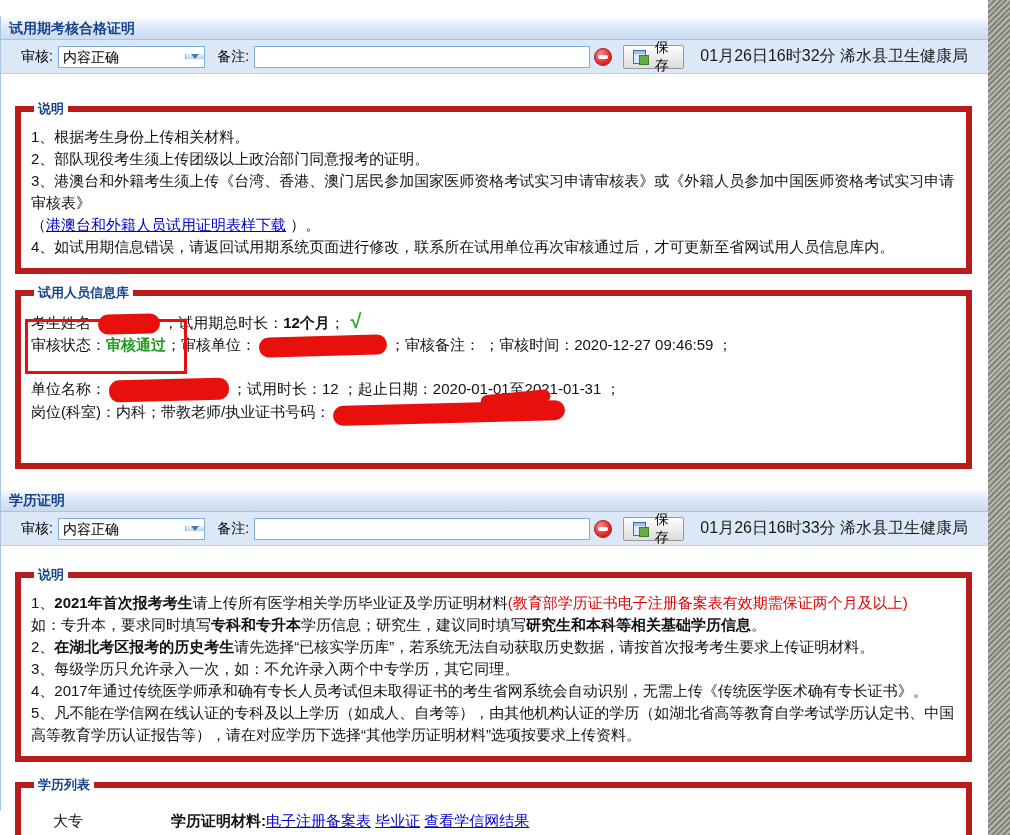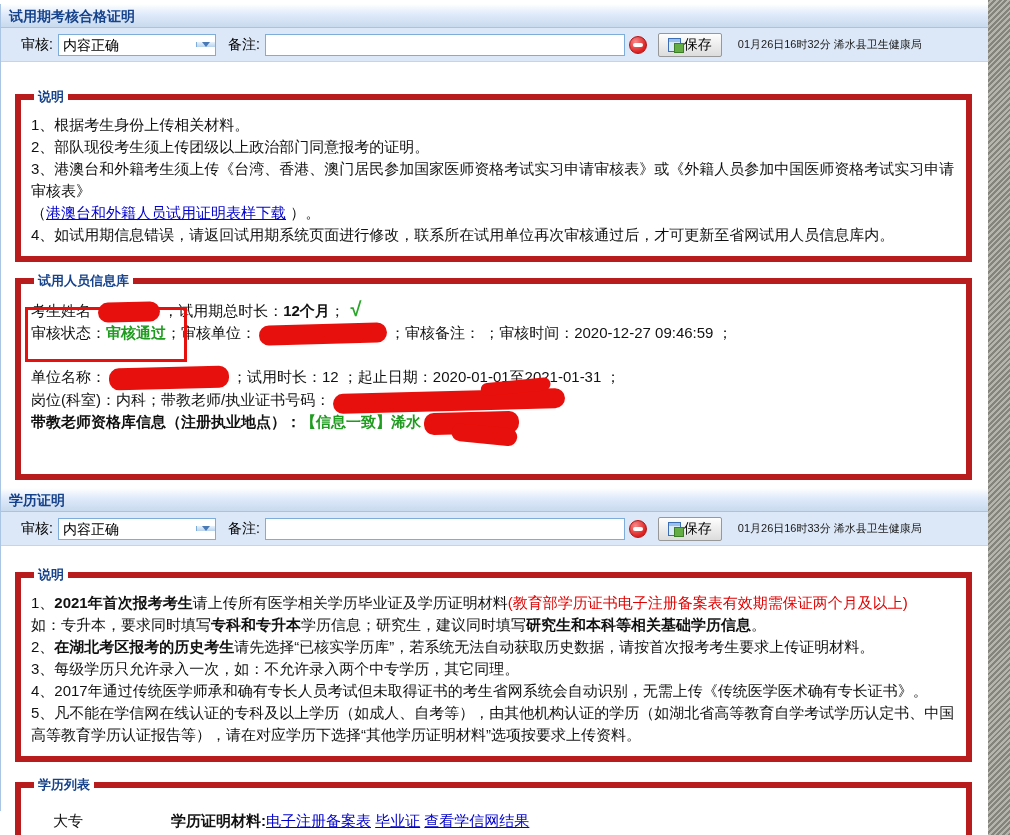--- a/index.html
+++ b/index.html
@@ -6,21 +6,21 @@
   html,body { width:1010px; height:835px; overflow:hidden; background:#fff;
     font-family:"Liberation Sans","DejaVu Sans",sans-serif; }
   .page { position:relative; width:1010px; height:835px; background:#fff; }
 
   
   .hatch { background:repeating-linear-gradient(135deg,#84847c 0,#84847c 2px,#b5b5ad 2px,#b5b5ad 4px); }
   .hatch-right { position:absolute; top:0; right:0; width:22px; height:835px; }
   .hatch-div   { position:absolute; left:0; top:503px; width:1010px; height:9px; }
 
   .panel { position:absolute; left:0; width:988px; background:#fff; border-left:1px solid #aac4e3; }
-  .p1 { top:4px; height:503px; }
+  .p1 { top:16px; height:503px; }
   .p2 { top:488px; height:323px; }
 
   .hdr { height:24px; line-height:24px; padding-left:8px;
     background:linear-gradient(#ffffff,#dfeafa 45%,#c8daee);
     border-bottom:1px solid #a9c3e5;
     color:#15428b; font-weight:bold; font-size:14px; }
 
   .tbar { height:34px; background:#dce8f7; border-bottom:1px solid #c3d5ea;
     display:flex; align-items:center; padding:0 20px; font-size:14px; color:#000; }
   .tlbl { margin-right:5px; white-space:nowrap; }
@@ -40,21 +40,21 @@
     height:4px; background:#fff; border-radius:2px; }
   .savebtn { height:24px; margin-left:11px; padding:0 9px; display:flex; align-items:center;
     font-size:14px; color:#000; cursor:pointer; font-family:inherit;
     background:linear-gradient(#fefefe,#dcdcdc); border:1px solid #989898; border-radius:2px; }
   .save-ico { width:16px; height:16px; position:relative; flex:none; }
   .save-ico::before { content:""; position:absolute; left:0; top:1px; width:11px; height:12px;
     border:1px solid #3b6eb5; background:#dcebfb;
     box-shadow:inset 0 3px 0 #9cc0e8; }
   .save-ico::after { content:""; position:absolute; right:0; bottom:0; width:8px; height:8px;
     background:#63ad44; border:1px solid #3c7d28; }
-  .stamp { margin-left:16px; font-size:11px; color:#1a1a1a; white-space:nowrap; }
+  .stamp { margin-left:16px; font-size:16px; color:#1a1a1a; white-space:nowrap; }
 
   .body { position:relative; }
   fieldset { position:relative; margin:0 16px 0 14px; border:6px solid #b91c1c;
     padding:8px 10px 10px 10px; }
   legend { color:#15428b; font-weight:bold; font-size:13px; padding:0 4px; margin-left:3px; }
   .fs-note1 { margin-top:26px; }
   .fs-info  { margin-top:10px; min-height:172px; padding-bottom:40px; }
   .fs-note2 { margin-top:20px; }
   .fs-list  { margin-top:14px; min-height:120px; padding-top:16px; }
 
@@ -120,21 +120,20 @@
       </fieldset>
 
       <fieldset class="fs-info">
         <legend>试用人员信息库</legend>
         <div>
             <div class="rich-line"><span class="seg-n">考生姓名 </span><span class="blob" style="width: 62px; height: 20px;"></span><span class="seg-n">；试用期总时长：</span><span class="seg-b">12个月</span><span class="seg-n">；</span><span class="seg-check"> √</span></div>
             <div class="rich-line"><span class="seg-n">审核状态：</span><span class="seg-g">审核通过</span><span class="seg-n">；审核单位：</span><span class="blob" style="width: 128px; height: 20px;"></span><span class="seg-n">；审核备注： ；审核时间：2020-12-27 09:46:59 ；</span></div>
             <div class="rich-line"></div>
             <div class="rich-line"><span class="seg-n">单位名称：</span><span class="blob" style="width: 120px; height: 22px;"></span><span class="seg-n">；试用时长：12 ；起止日期：2020-01-01至2021-01-31 ；</span></div>
             <div class="rich-line"><span class="seg-n">岗位(科室)：内科；带教老师/执业证书号码：</span><span class="blob bumpy" style="width: 232px; height: 20px;"></span></div>
-            <div class="rich-line"><span class="seg-b">带教老师资格库信息（注册执业地点）：</span><span class="seg-g">【信息一致】浠水</span><span class="blob droop" style="width: 95px; height: 22px;"></span></div>
           </div>
         <div class="red-rect"></div>
       </fieldset>
     </div>
   </div>
 
   <div class="hatch hatch-div"></div>
 
   <div class="panel p2">
     <div class="hdr">

